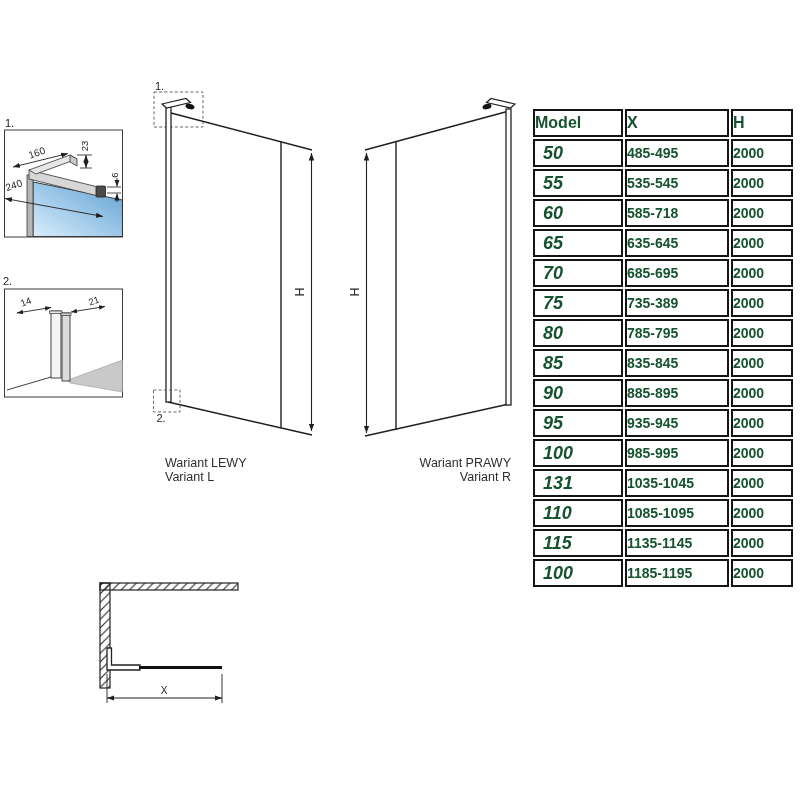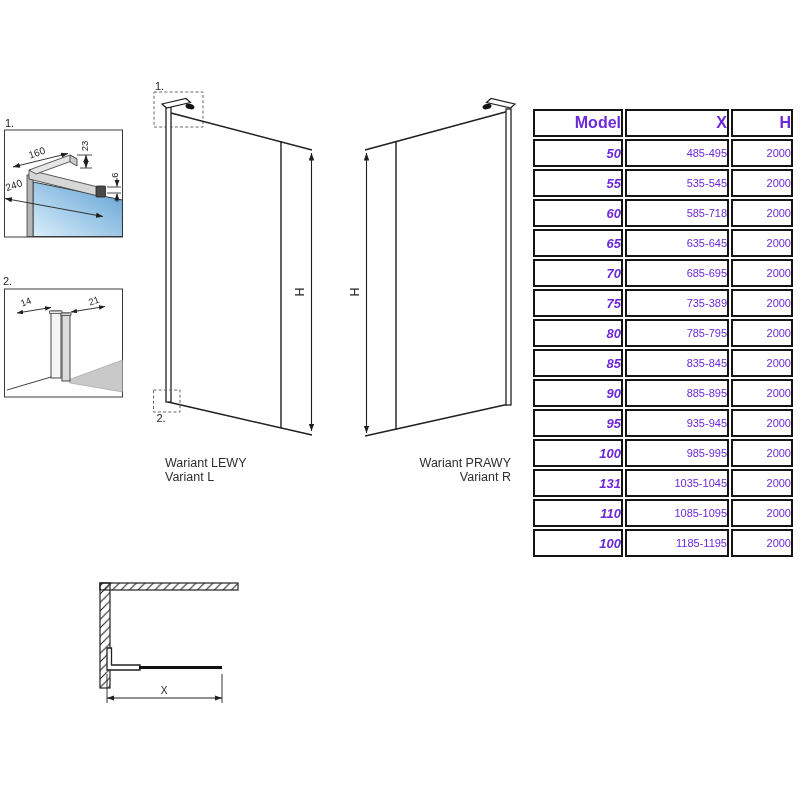--- a/index.html
+++ b/index.html
@@ -8,26 +8,26 @@
   .abs{position:absolute;}
   svg text{fill:#1c1c1c;font-family:"Liberation Sans",sans-serif;}
   text.dim{font-size:10px;}
   text.dim-sm{font-size:9.5px;}
   text.callout{font-size:11px;}
   text.hlabel{font-size:12.5px;}
   text.caption{font-size:12.5px;fill:#2e2e2e;}
   
   #spec{position:absolute;left:531px;top:107px;border-collapse:separate;border-spacing:2px;
         table-layout:fixed;width:264px;}
-  #spec th,#spec td{border:2px solid #141414;background:#ffffff;text-align:right;
-        vertical-align:middle;padding:0;box-sizing:border-box;height:28px;color:#6d28d9;
+  #spec th,#spec td{border:2px solid #141414;background:#ffffff;text-align:left;
+        vertical-align:middle;padding:0;box-sizing:border-box;height:28px;color:#14532d;
         overflow:hidden;white-space:nowrap;}
   #spec th{font-size:16px;font-weight:bold;}
-  #spec td.model{font-weight:bold;font-style:italic;font-size:13px;}
-  #spec td.val{font-size:11px;font-weight:normal;}
+  #spec td.model{font-weight:bold;font-style:italic;font-size:18px;padding-left:8px;}
+  #spec td.val{font-size:14px;font-weight:bold;}
 </style>
 </head>
 <body>
 
 <div id="canvas">
 
   <svg class="abs" style="left:0;top:115px" width="130" height="125" viewBox="0 0 130 125">
     <defs>
       <linearGradient id="glassGrad" x1="0%" y1="100%" x2="100%" y2="0%">
         <stop offset="0" stop-color="#d9eefb"></stop>
@@ -235,20 +235,25 @@
           <td class="model">131</td>
           <td class="val">1035-1045</td>
           <td class="val">2000</td>
         </tr>
       <tr>
           <td class="model">110</td>
           <td class="val">1085-1095</td>
           <td class="val">2000</td>
         </tr>
       <tr>
+          <td class="model">115</td>
+          <td class="val">1135-1145</td>
+          <td class="val">2000</td>
+        </tr>
+      <tr>
           <td class="model">100</td>
           <td class="val">1185-1195</td>
           <td class="val">2000</td>
         </tr>
     </tbody>
   </table>
 
 </div>
 
 </body></html>

